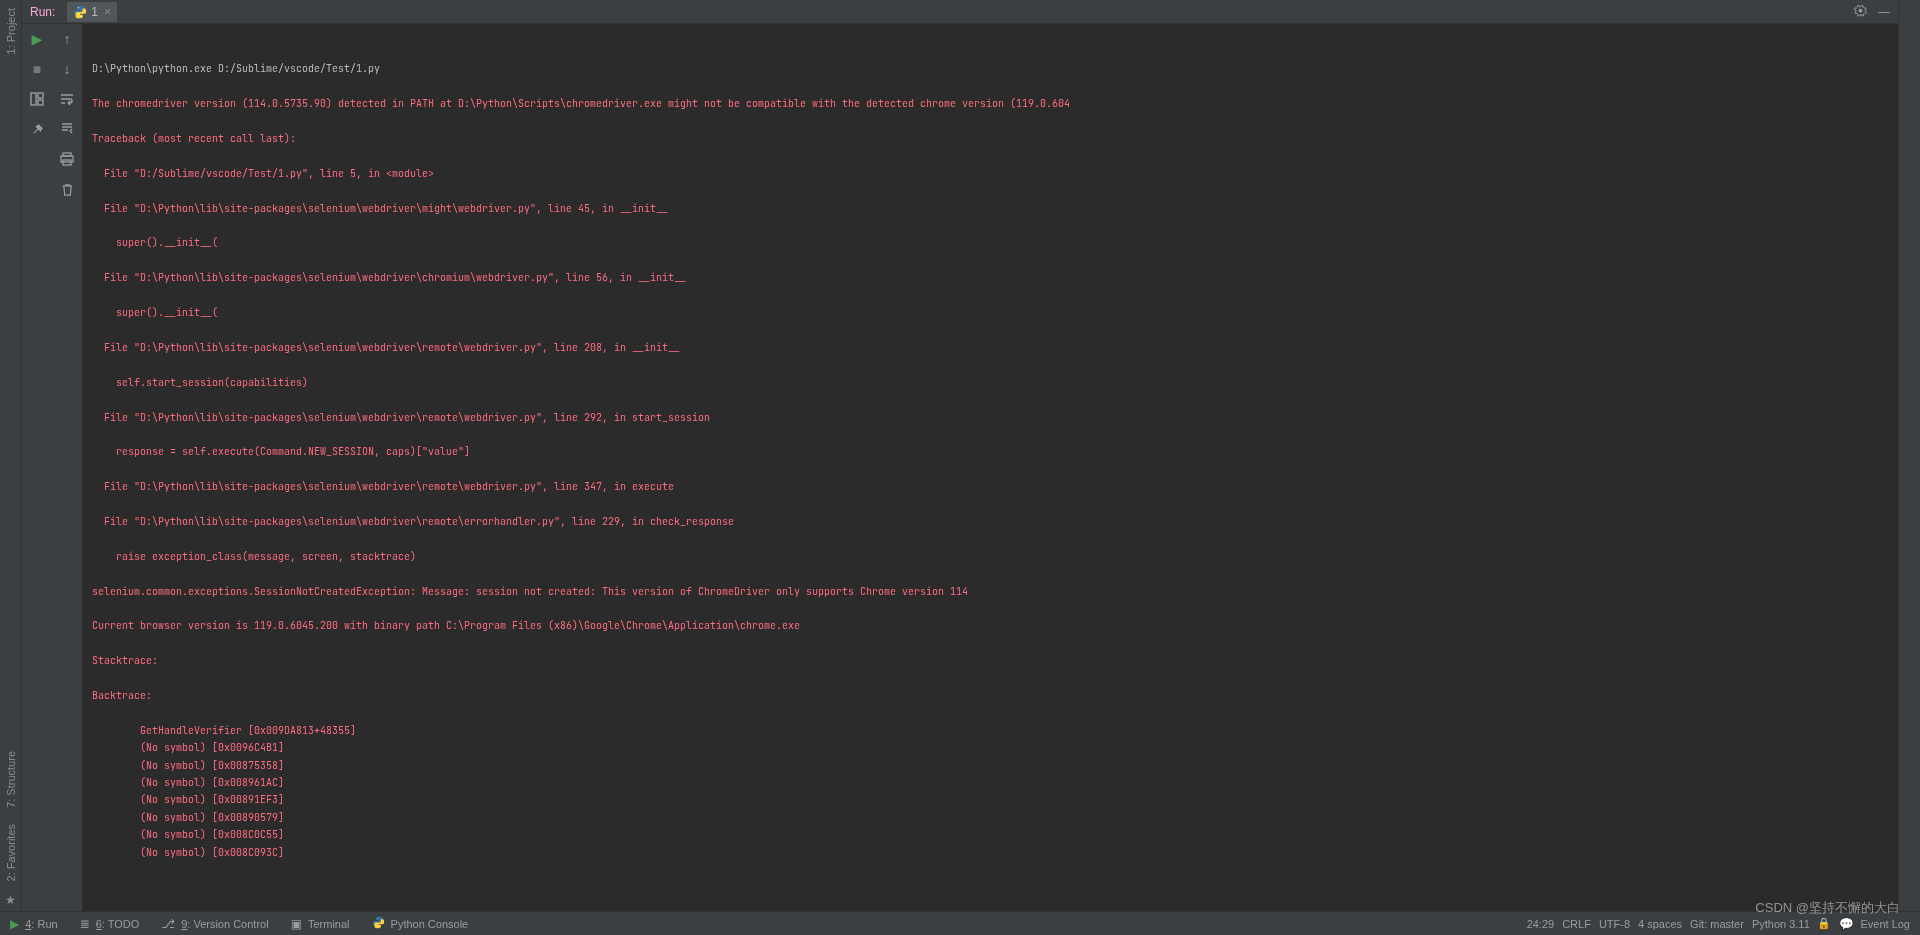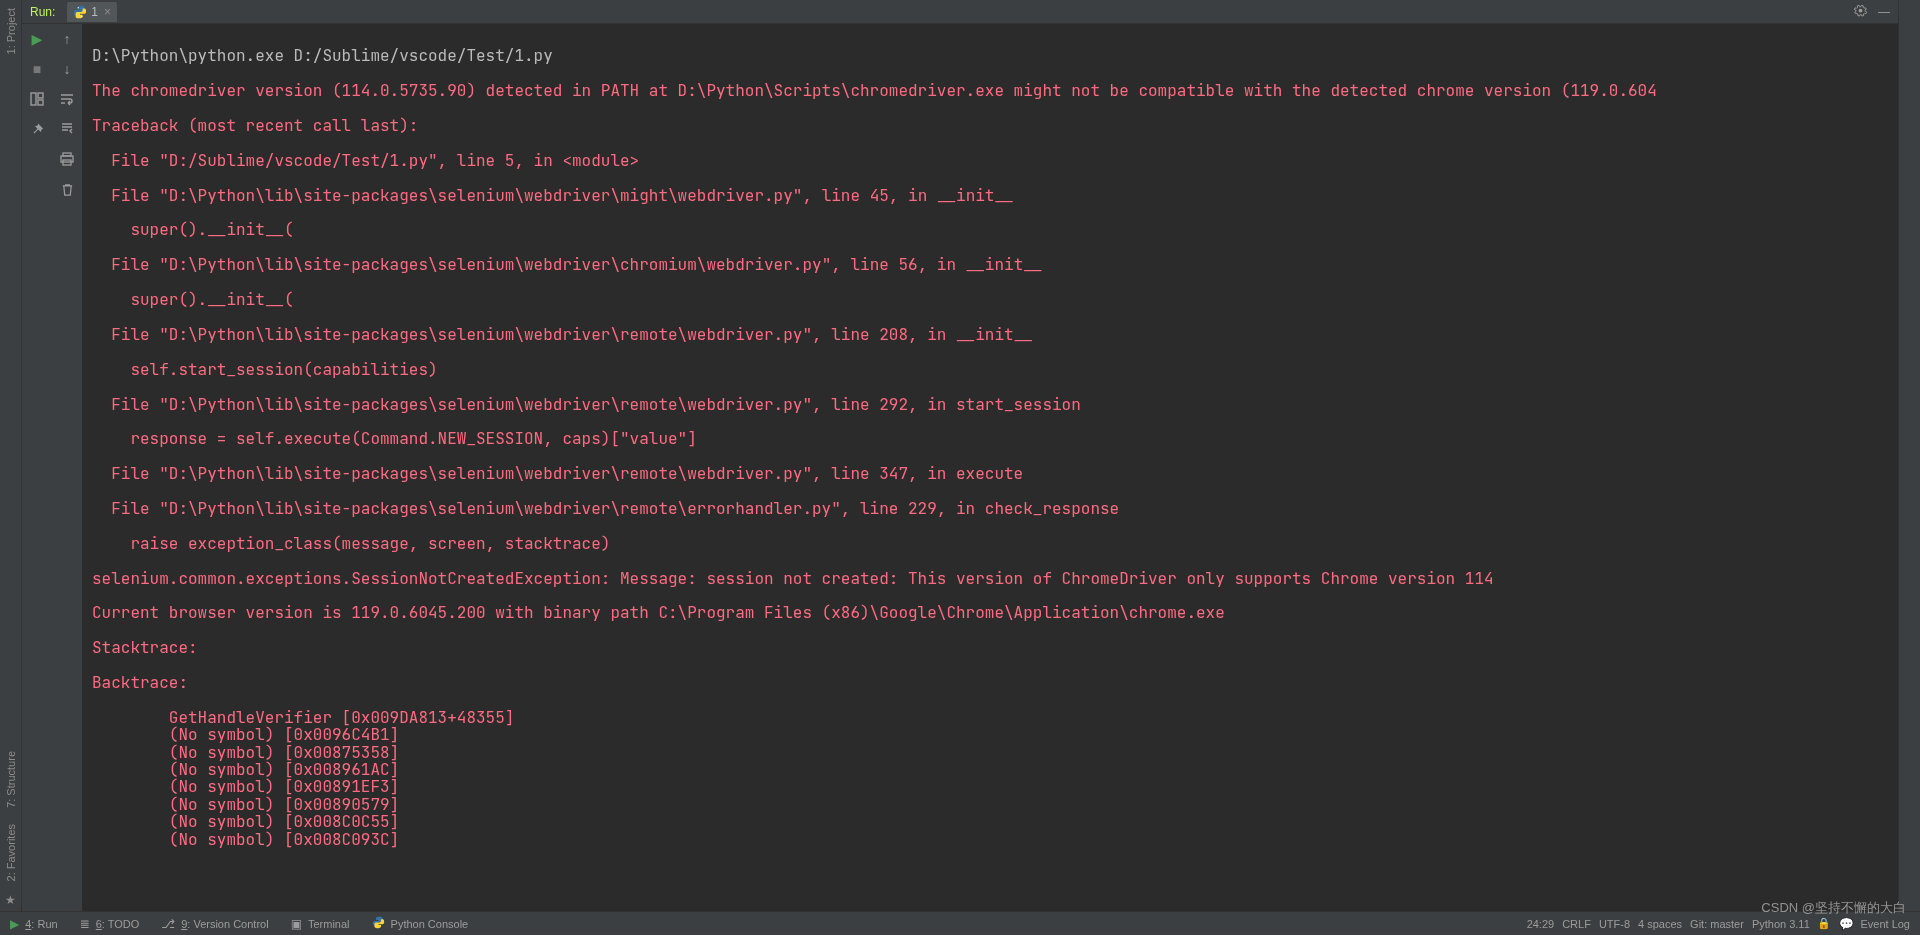--- a/index.html
+++ b/index.html
@@ -47,21 +47,21 @@
 }
 .run-header {
   height: 24px;
   background: #3c3f41;
   display: flex;
   align-items: center;
   border-bottom: 1px solid #323232;
 }
 .run-title {
   padding: 0 8px;
-  color: #bef264;
+  color: #f9a8d4;
   font-size: 12px;
 }
 .run-tab {
   display: flex;
   align-items: center;
   background: #515658;
   height: 20px;
   padding: 0 6px;
   margin-left: 4px;
   border-radius: 2px 2px 0 0;
@@ -105,23 +105,23 @@
   background: #3c3f41;
   display: flex;
   flex-direction: column;
   align-items: center;
   padding-top: 4px;
   gap: 8px;
 }
 .console {
   flex: 1;
   overflow: auto;
-  padding: 6px 10px;
+  padding: 19px 10px;
   font-family: "JetBrains Mono", Consolas, monospace;
-  font-size: 16px;
+  font-size: 10px;
   line-height: 17.4px;
   white-space: pre;
 }
 .c-white { color: #bbbbbb; }
 .c-red { color: #ff6b81; }
 .c-link { color: #ff6b81; cursor: pointer; }
 
 .status-bar {
   height: 24px;
   background: #3c3f41;
@@ -133,21 +133,21 @@
   padding: 0 10px;
 }
 .sb-left { display: flex; gap: 22px; align-items: center; }
 .sb-item { display: flex; align-items: center; gap: 6px; cursor: pointer; }
 .sb-item .icon { font-size: 12px; }
 .play-icon { color: #499c54; }
 .underline-num { text-decoration: underline; }
 .sb-right { margin-left: auto; display: flex; gap: 8px; align-items: center; }
 .watermark {
   position: absolute;
-  right: 14px;
+  right: 20px;
   bottom: 18px;
   color: #c8c8c8;
   font-size: 13px;
   opacity: 0.65;
   pointer-events: none;
 }
 .lock-icon { color: #9c9c9c; }
 .right-gutter {
   width: 22px;
   background: #3c3f41;

